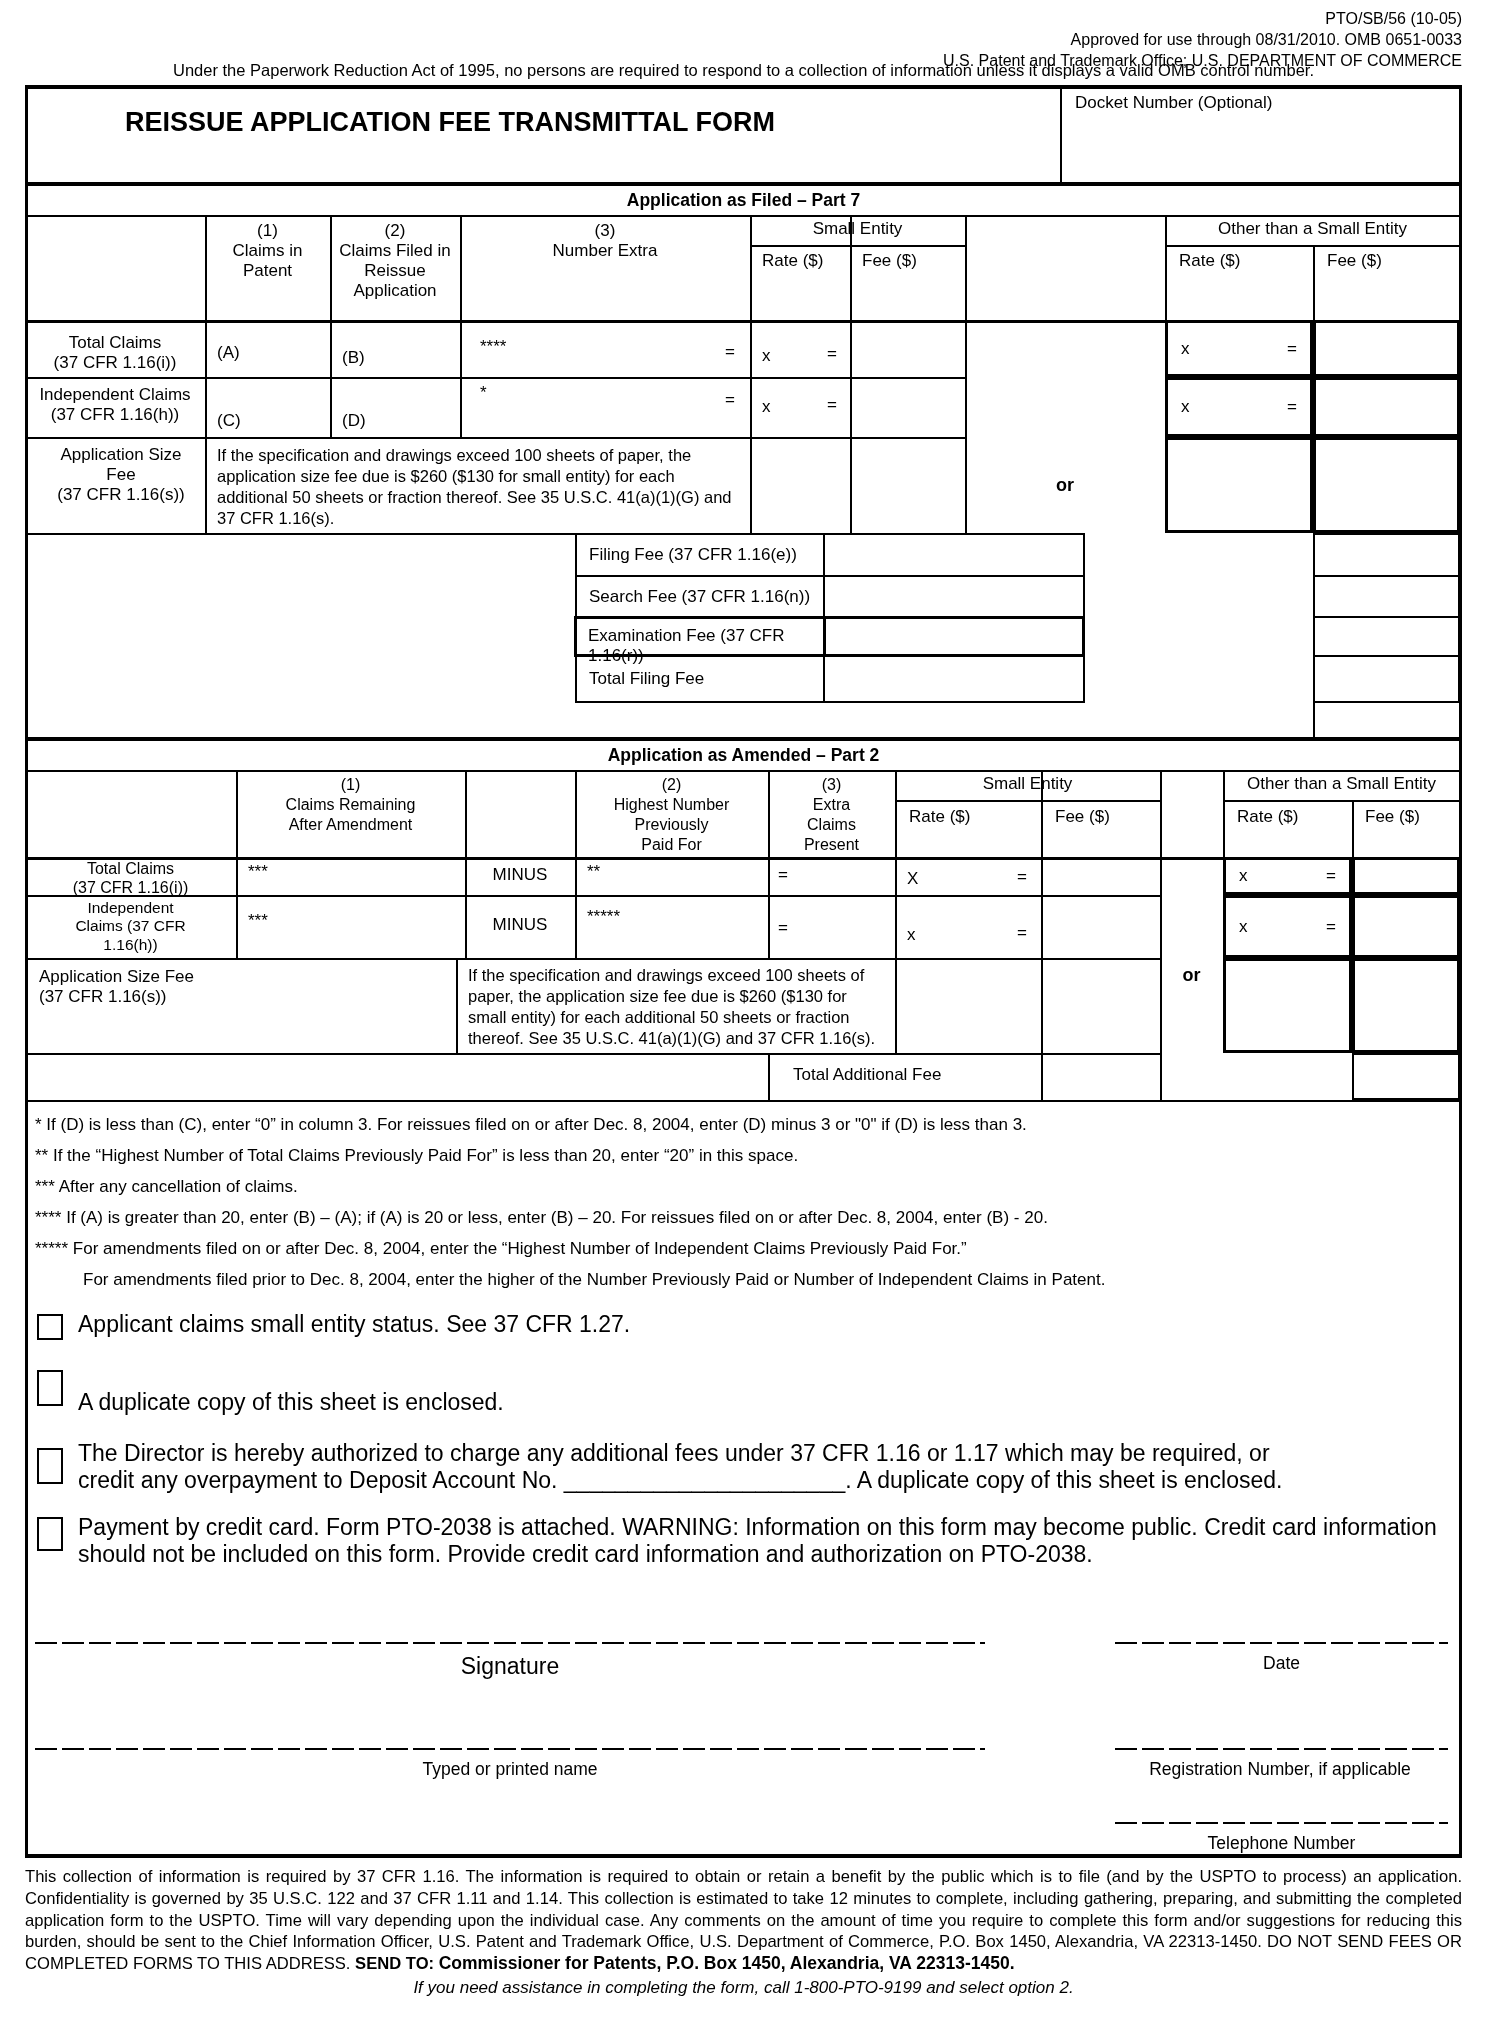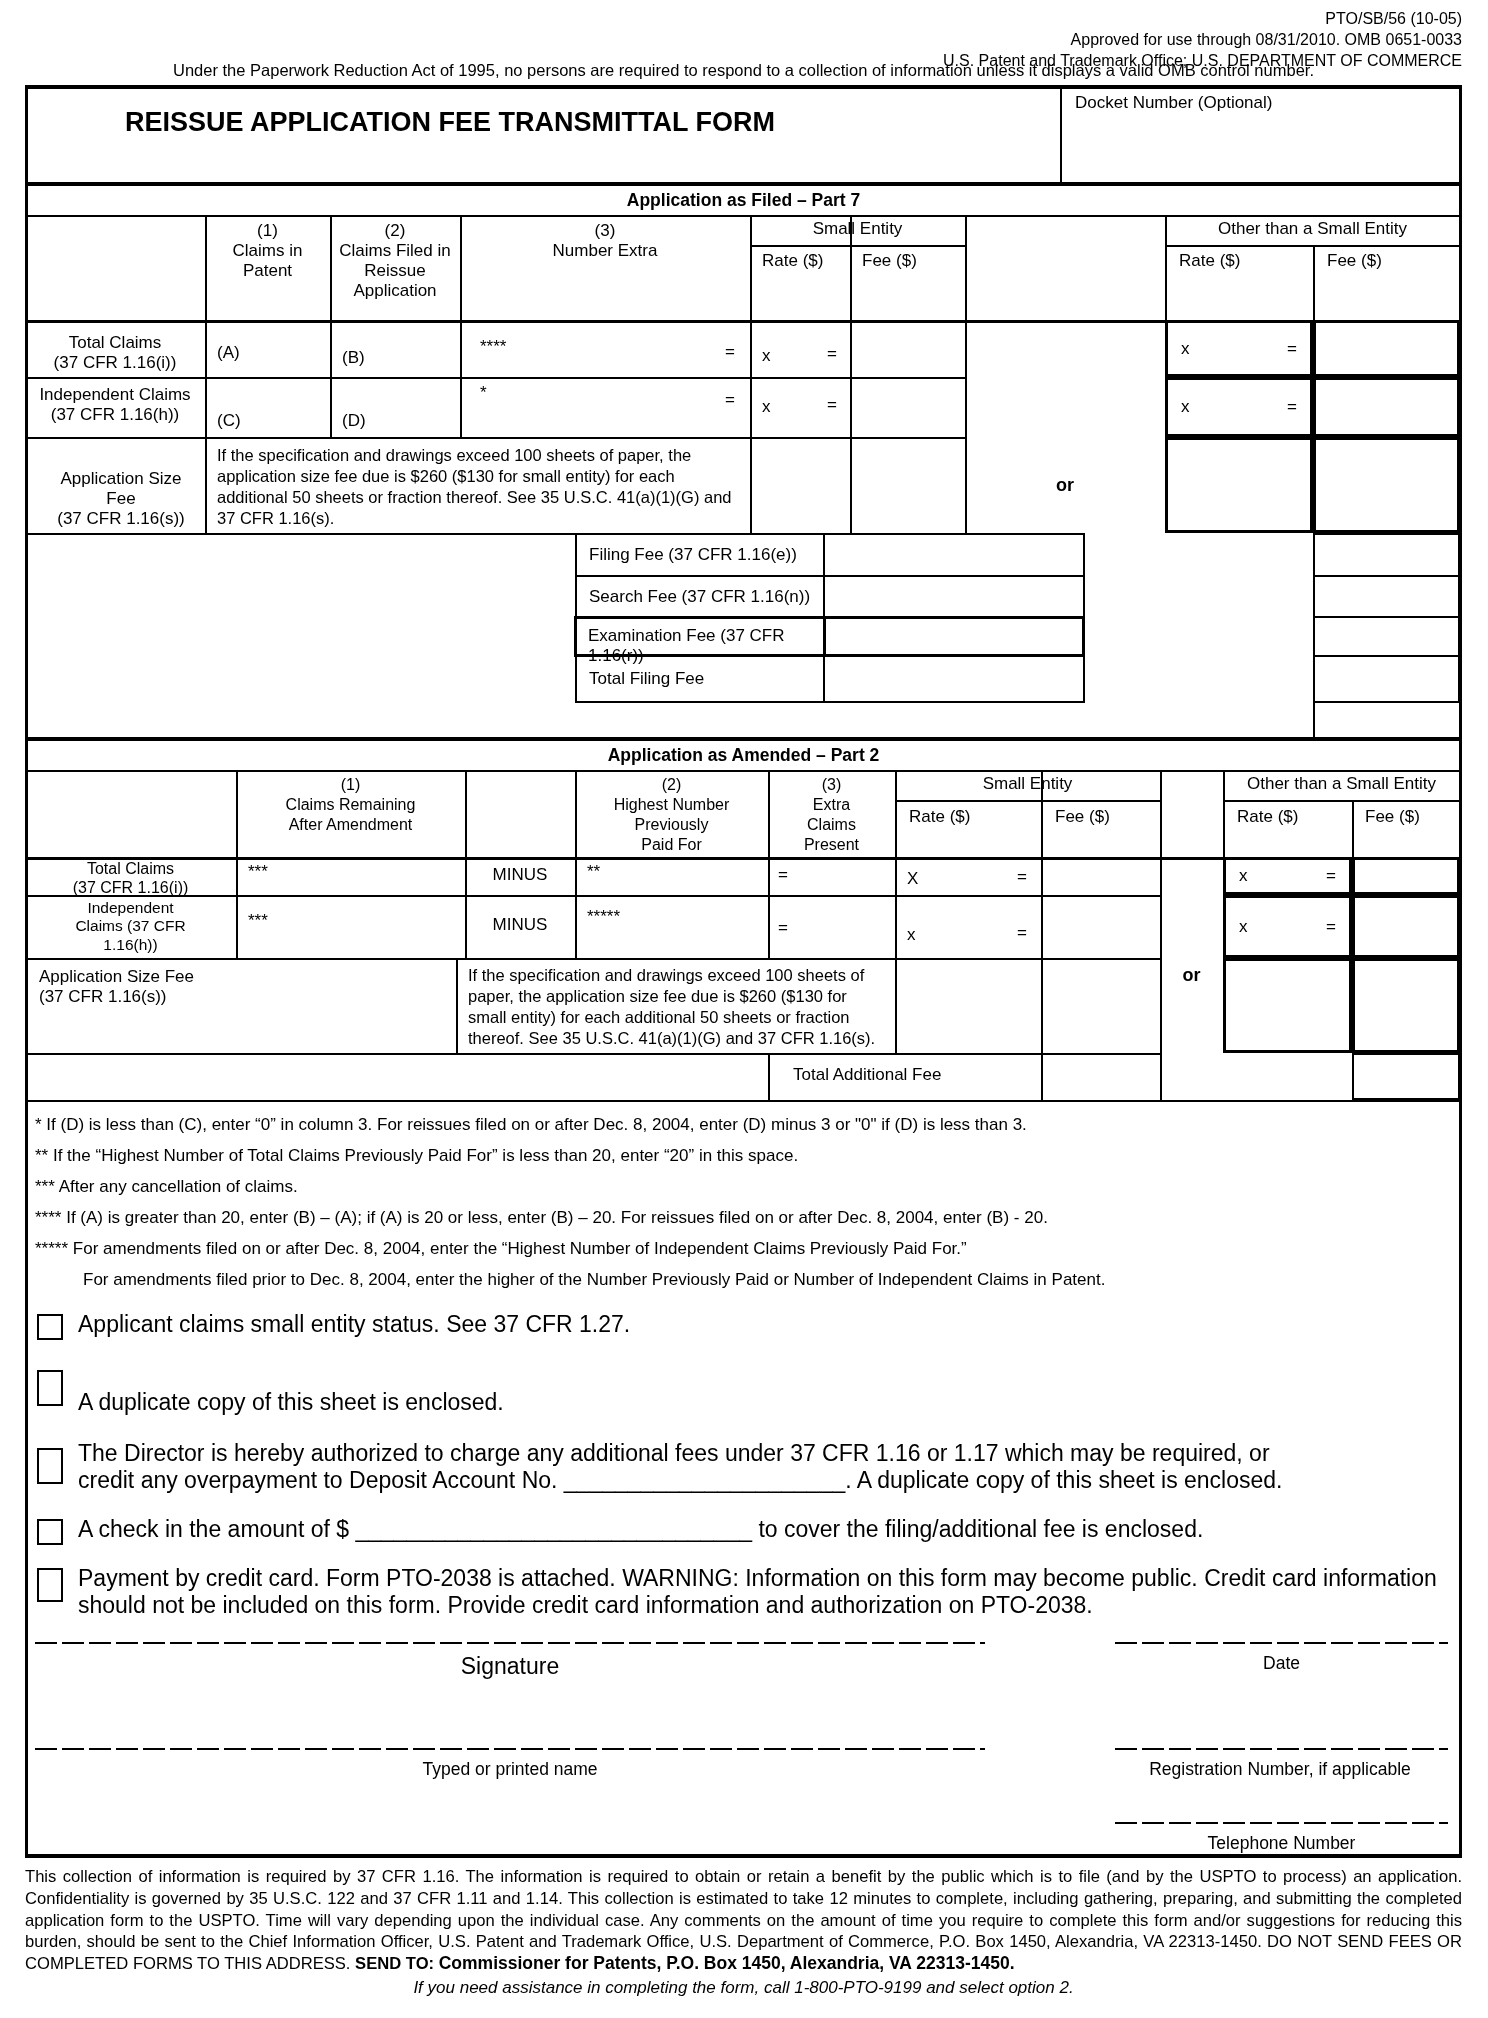--- a/index.html
+++ b/index.html
@@ -105,21 +105,21 @@
     <div class="t" style="left:737px;top:312px;width:30px;">x</div>
     <div class="t r" style="left:770px;top:310px;width:42px;">=</div>
     <div class="ar" style="left:827px;top:294px;width:111px;height:56px;"></div>
     <div class="hl" style="left:0;top:352px;width:940px;"></div>
     <div class="bx bx3 xe" style="left:1140px;top:292px;width:148px;height:60px;">
         <span>x</span>
         <span>=</span>
       </div>
     <div class="bx bx3" style="left:1288px;top:292px;width:147px;height:60px;"></div>
 
-    <div class="t c" style="left:0;top:360px;width:192px;margin-top:24px;">Application Size
+    <div class="t c" style="left:0;top:360px;width:192px;">Application Size
 Fee
 (37 CFR 1.16(s))</div>
     <div class="t" style="left:192px;top:360px;width:522px;font-size:16.5px;line-height:1.27;white-space:normal;">If the specification and drawings exceed 100 sheets of paper, the application size fee due is $260 ($130 for small entity) for each additional 50 sheets or fraction thereof.  See 35 U.S.C. 41(a)(1)(G) and 37 CFR 1.16(s).</div>
     <div class="hl" style="left:0;top:448px;width:940px;"></div>
     <div class="t c b" style="left:940px;top:390px;width:200px;font-size:18px;">or</div>
     <div class="bx bx3" style="left:1140px;top:352px;width:148px;height:96px;"></div>
     <div class="bx bx3" style="left:1288px;top:352px;width:147px;height:96px;"></div>
 
     <div class="bx" style="left:550px;top:448px;width:250px;height:44px;">
         <div class="t" style="left:12px;top:10px;width:230px;">Filing Fee (37 CFR 1.16(e))</div>
@@ -240,24 +240,20 @@
         <span class="cbtext">Applicant claims small entity status. See 37 CFR 1.27.</span>
       </div>
       <div class="cbrow" style="margin-top:22px;">
         <span class="cbox" style="height:36px;margin-top:8px;"></span>
         <span class="cbtext"><br><span>A duplicate copy of this sheet is enclosed.</span></span>
       </div>
       <div class="cbrow" style="margin-top:24px;">
         <span class="cbox" style="height:36px;margin-top:8px;"></span>
         <span class="cbtext"><span>The Director is hereby authorized to charge any additional fees under 37 CFR 1.16 or 1.17 which may be required, or</span><br><span>credit any overpayment to Deposit Account No. ______________________.  A duplicate copy of this sheet is enclosed.</span></span>
       </div>
-      <div class="cbrow" style="margin-top:22px;">
-        <span class="cbox"></span>
-        <span class="cbtext">A check in the amount of $  _______________________________ to cover the filing/additional fee is enclosed.</span>
-      </div>
       <div class="cbrow" style="margin-top:20px;">
         <span class="cbox" style="height:34px;"></span>
         <span class="cbtext"><span>Payment by credit card. Form PTO-2038 is attached. WARNING: Information on this form may become public. Credit card information</span><br><span>should not be included on this form. Provide credit card information and authorization on PTO-2038.</span></span>
       </div>
     </div>
 
     <div class="dash" style="left:10px;top:1557px;width:950px;"></div>
     <div class="t c" style="left:10px;top:1568px;width:950px;font-size:23px;">Signature</div>
     <div class="dash" style="left:1090px;top:1557px;width:333px;"></div>
     <div class="t c" style="left:1090px;top:1568px;width:333px;font-size:17.5px;">Date</div>

